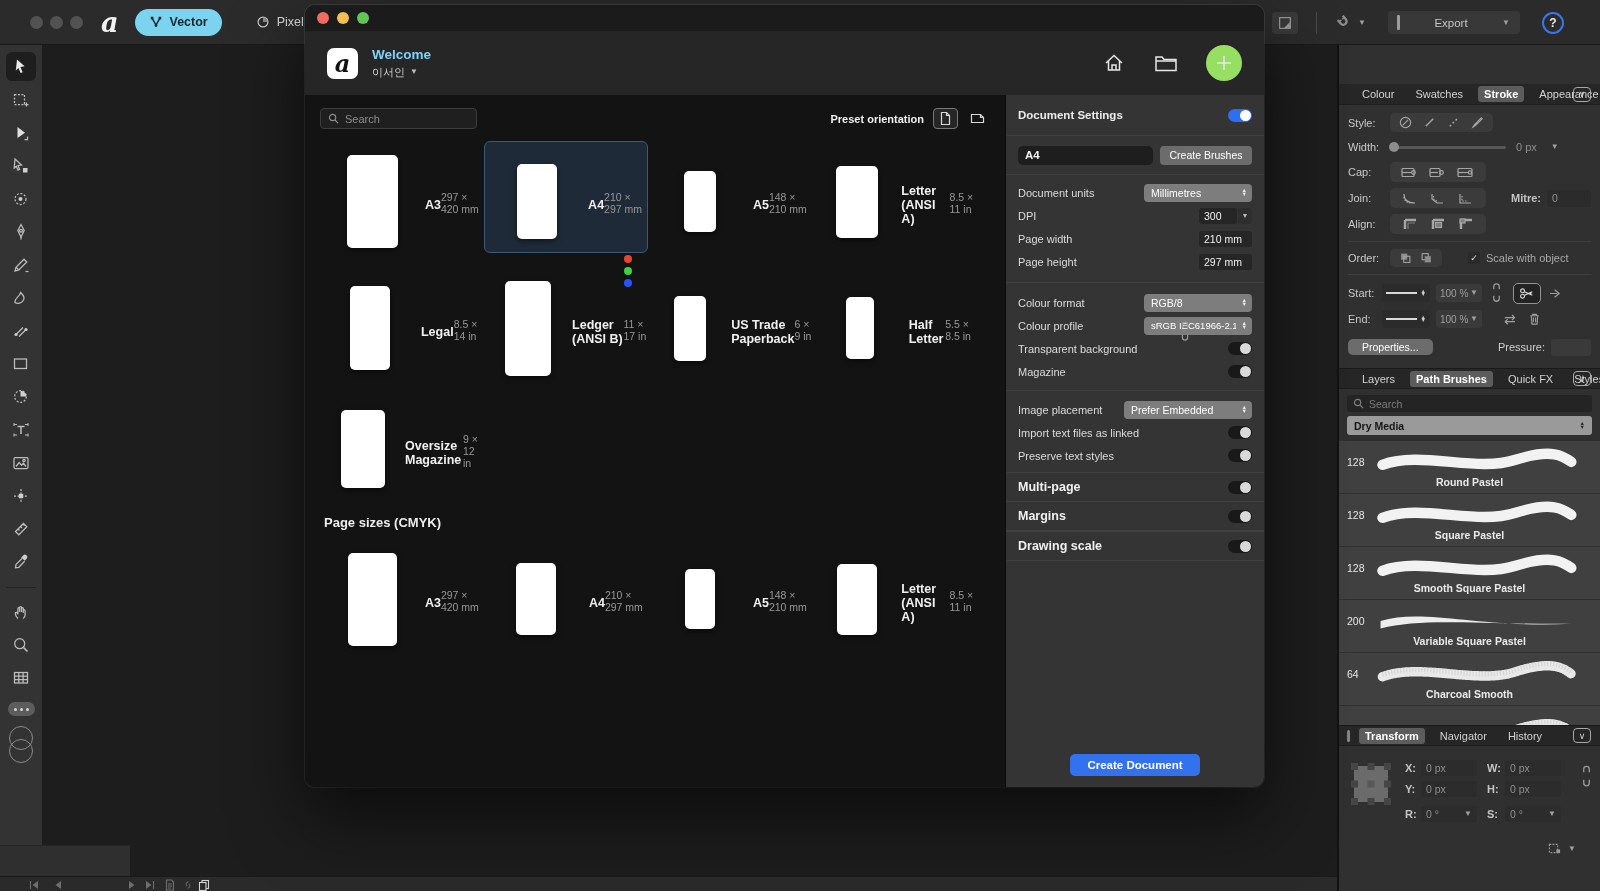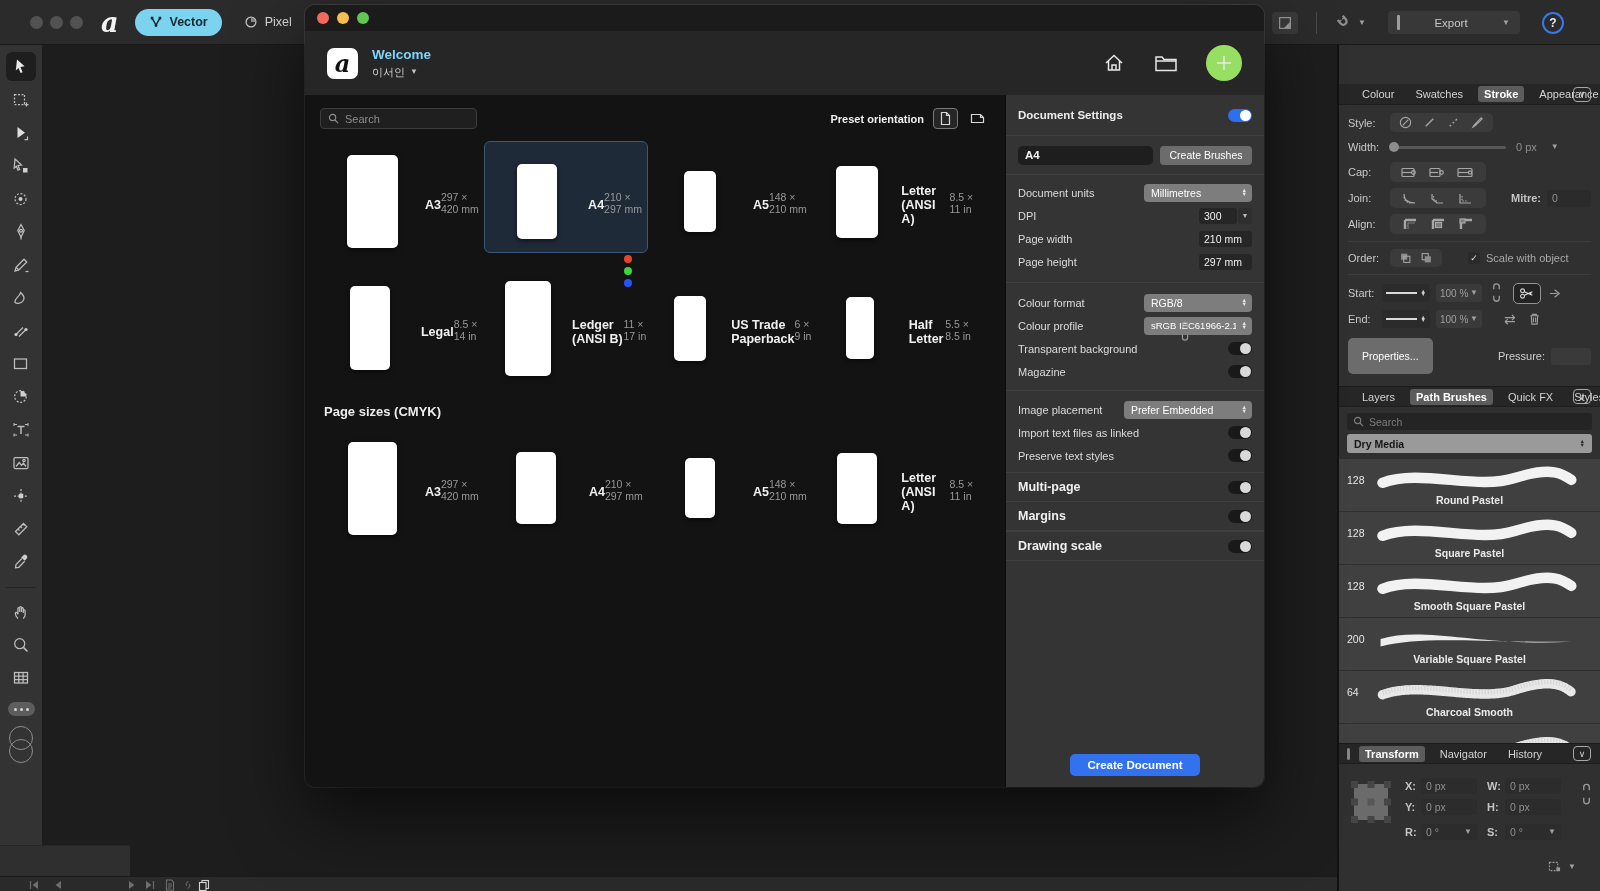--- a/index.html
+++ b/index.html
@@ -8,21 +8,21 @@
   .abs { position:absolute; }
   svg { display:block; }
 
   
   .topbar { position:absolute; left:0; top:0; width:1600px; height:45px; background:#2b2b2b;
     border-bottom:1px solid #191919; display:flex; align-items:center; z-index:1; }
   .win-dots { display:flex; gap:7px; margin-left:30px; }
   .win-dots span { width:13px; height:13px; border-radius:50%; background:#525252; }
   .app-logo { color:#f2f2f2; font-family:"DejaVu Serif","Liberation Serif",serif; font-style:italic;
     font-weight:bold; font-size:27px; margin-left:18px; line-height:1; }
-  .personas { display:flex; align-items:center; margin-left:16px; gap:16px; }
+  .personas { display:flex; align-items:center; margin-left:16px; gap:28px; }
   .persona { display:flex; align-items:center; gap:7px; color:#d9d9d9; font-size:12.5px; height:27px; padding:0 6px; }
   .persona.sel { background:#7cd3f0; border-radius:14px; padding:0 14px; color:#16272e; font-weight:bold; }
   .topbar-right { position:absolute; right:0; top:0; height:45px; display:flex; align-items:center; padding-right:36px; gap:8px; }
   .tb-btn { width:26px; height:22px; background:#3a3a3a; border-radius:4px; display:flex; align-items:center; justify-content:center; }
   .tb-sep { width:1px; height:22px; background:#4a4a4a; margin:0 10px; }
   .chev { color:#9f9f9f; font-size:8px; line-height:1; }
   .export-btn { width:132px; height:23px; background:#383838; border-radius:4px; display:flex; align-items:center; margin:0 14px; }
   .export-bar { width:3px; height:15px; background:#9d9d9d; border-radius:1px; margin-left:9px; }
   .export-label { flex:1; text-align:center; color:#c6c6c6; font-size:11.5px; }
   .help-btn { width:22px; height:22px; border-radius:50%; border:2px solid #3a76e8; color:#e9e9e9;
@@ -68,21 +68,21 @@
   .darkbox { background:#2b2b2b; border-radius:3px; height:17px; display:flex; align-items:center; padding:0 5px; color:#929292; font-size:10.5px; }
   .shr { border:none; border-top:1px solid #3e3e3e; margin:7px 0; }
   .checkbox { width:12px; height:12px; background:#2a2a2a; border-radius:2px; color:#e2e2e2; font-size:9px;
     display:flex; align-items:center; justify-content:center; margin-right:6px; }
   .stepper { display:flex; flex-direction:column; line-height:0.55; font-size:5.5px; color:#cfcfcf; margin-left:4px; }
   .line-sel { width:48px; height:18px; background:#2b2b2b; border-radius:3px; display:flex; align-items:center; padding:0 4px; }
   .line-sel b { flex:1; height:2px; background:#d9d9d9; }
   .pct-box { width:46px; height:18px; background:#3a3a3a; border-radius:3px; display:flex; align-items:center;
     justify-content:space-between; padding:0 4px; color:#9f9f9f; font-size:10px; margin-left:6px; }
   .cap-btn { width:24px; height:16px; display:flex; align-items:center; justify-content:center; }
-  .gray-btn { background:#6c6c6c; border-radius:5px; color:#fff; font-size:10.5px; height:36px; padding:0 14px;
+  .gray-btn { background:#6c6c6c; border-radius:5px; color:#fff; font-size:10.5px; height:16px; padding:0 14px;
     display:flex; align-items:center; justify-content:center; }
   .scis-btn { width:28px; height:21px; background:#232323; border:1px solid #939393; border-radius:5px;
     display:flex; align-items:center; justify-content:center; margin-left:10px; }
 
   .search-field { margin:6px 8px 4px; height:17px; background:#242424; border-radius:3px; display:flex; align-items:center;
     padding:0 6px; color:#7d7d7d; font-size:10.5px; gap:5px; }
   .cat-select { margin:2px 8px 6px; height:19px; background:#9a9a9a; border-radius:3px; display:flex; align-items:center;
     color:#161616; font-weight:bold; font-size:10.5px; padding:0 7px; }
   .cat-select .stepper { margin-left:auto; color:#2a2a2a; }
   .brush-row { position:relative; height:52px; background:#404040; margin-bottom:1px; }
@@ -819,20 +819,29 @@
               <div class="cdims">6 × 9 in</div>
             </div>
             <div class="card">
               <div class="paper-area" style="height: 112px;">
                 <div class="paper" style="width:28px;height:62px"></div>
               </div>
               <div class="cname">Half Letter</div>
               <div class="cdims">5.5 × 8.5 in</div>
             </div>
           </div>
+          <div class="card-row" style="margin-top: 10px;">
+            <div class="card">
+              <div class="paper-area" style="height: 92px;">
+                <div class="paper" style="width:44px;height:78px"></div>
+              </div>
+              <div class="cname">Oversize Magazine</div>
+              <div class="cdims">9 × 12 in</div>
+            </div>
+          </div>
         </div>
       <div class="cmyk-heading">Page sizes (CMYK)</div>
       <div id="cmykRow">
           <div class="card-row">
             <div class="card">
               <div class="paper-area" style="height: 104px;">
                 <div class="paper" style="width:49px;height:93px"></div>
               </div>
               <div class="cname">A3</div>
               <div class="cdims">297 × 420 mm</div>

